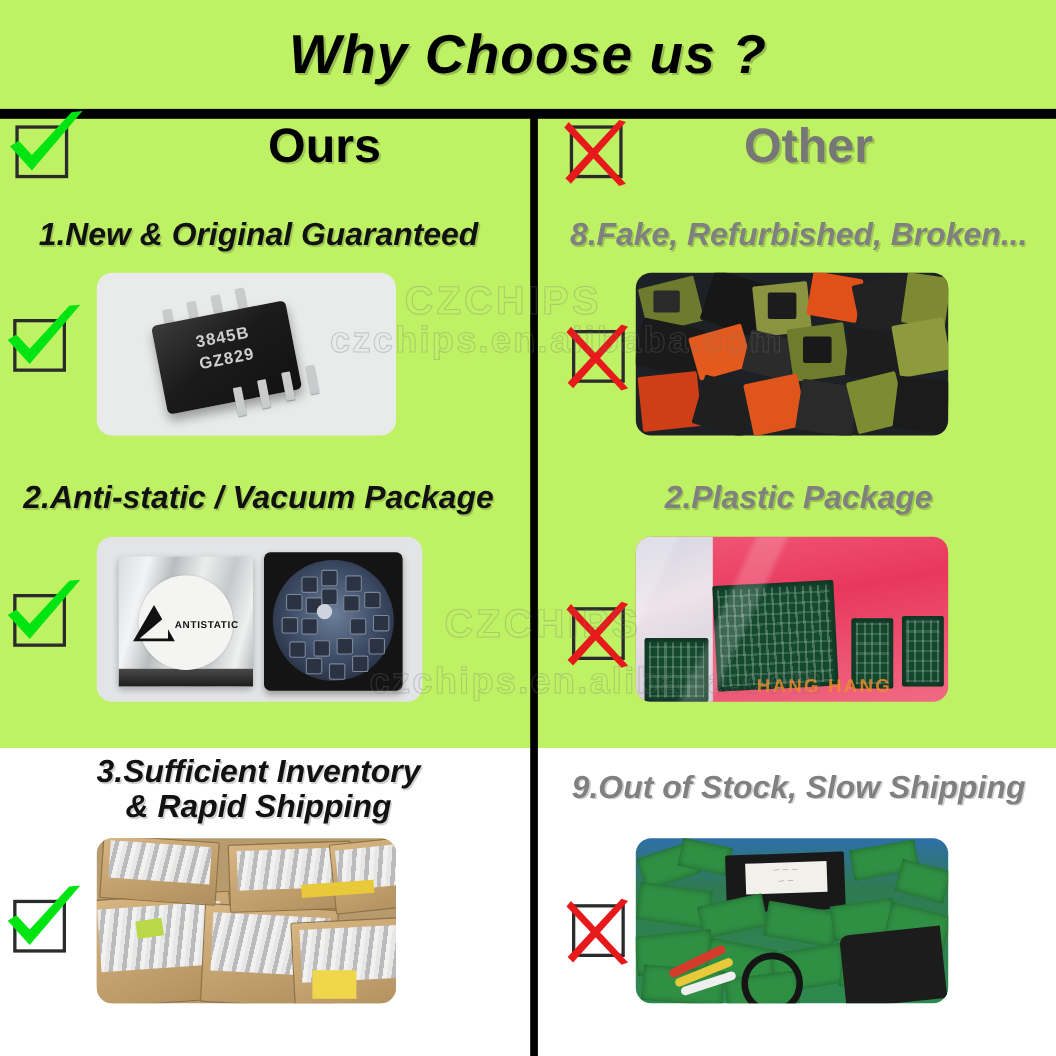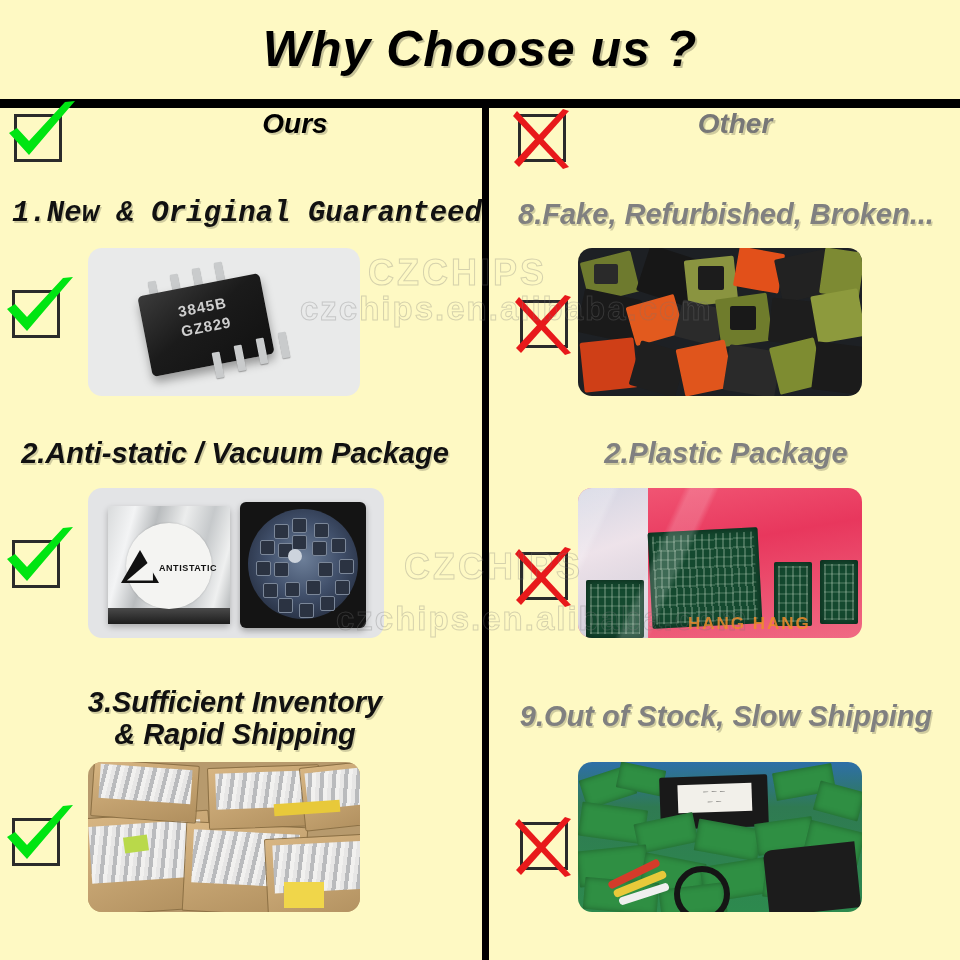--- a/index.html
+++ b/index.html
@@ -1,35 +1,35 @@
 <!DOCTYPE html>
 <html><head>
 <meta charset="utf-8">
 <style>
   html,body{margin:0;padding:0;background:#fff;}
   body{width:960px;height:960px;font-family:"Liberation Sans",sans-serif;overflow:hidden;}
-  .page{position:relative;width:960px;height:960px;background:#fef9c3;}
+  .page{position:relative;width:960px;height:680px;background:#bef264;}
 
   
   .title{
     position:absolute;left:0;top:20px;width:960px;text-align:center;
     font-family:"Liberation Sans",sans-serif;
     font-size:50px;font-weight:bold;font-style:italic;color:#000;
     letter-spacing:1px;
     text-shadow:2px 2px 0 rgba(0,0,0,.22);
   }
 
   
   .hrule{position:absolute;left:0;top:99px;width:960px;height:9px;background:#000;}
   .vrule{position:absolute;left:482px;top:104px;width:7px;height:856px;background:#000;}
 
   
   .col-head{
     position:absolute;top:108px;
-    font-size:28px;font-weight:bold;font-style:italic;
+    font-size:44px;font-weight:bold;
     font-family:"Liberation Sans",sans-serif;
     text-shadow:2px 2px 0 rgba(0,0,0,.18);
   }
   .col-head.ours{left:130px;width:330px;text-align:center;color:#000;}
   .col-head.other{left:560px;width:350px;text-align:center;color:#777777;}
 
   
   .markbox{position:absolute;width:42px;height:42px;border:3px solid #2b2b2b;background:transparent;}
   .markbox svg{position:absolute;overflow:visible;}
 
@@ -150,21 +150,21 @@
       <path d="M4 34 L24 56 L70 2 L60 3 L24 42 L12 29 Z" fill="#00e512"></path>
     </svg>
   </div>
   <div class="markbox" style="left:518px;top:114px;">
     <svg width="66" height="66" viewBox="0 0 66 66" style="left:-10px;top:-10px;">
       <path d="M6 4 L58 60 L52 62 L2 9 Z" fill="#e8191b"></path>
       <path d="M58 4 L8 60 L3 55 L52 2 Z" fill="#e8191b"></path>
     </svg>
   </div>
 
-  <div class="feat left" style="left:12px;top:198px;width:470px;font-family:Liberation Mono, monospace;">1.New &amp; Original Guaranteed</div>
+  <div class="feat left" style="left:0px;top:198px;width:470px;">1.New &amp; Original Guaranteed</div>
   <div class="feat right" style="left:492px;top:198px;width:468px;">8.Fake, Refurbished, Broken...</div>
 
   <div class="markbox" style="left:12px;top:290px;">
     <svg width="76" height="64" viewBox="0 0 76 64" style="left:-12px;top:-18px;">
       <path d="M4 34 L24 56 L70 2 L60 3 L24 42 L12 29 Z" fill="#00e512"></path>
     </svg>
   </div>
   <div class="markbox" style="left:520px;top:300px;">
     <svg width="66" height="66" viewBox="0 0 66 66" style="left:-10px;top:-10px;">
       <path d="M6 4 L58 60 L52 62 L2 9 Z" fill="#e8191b"></path>

